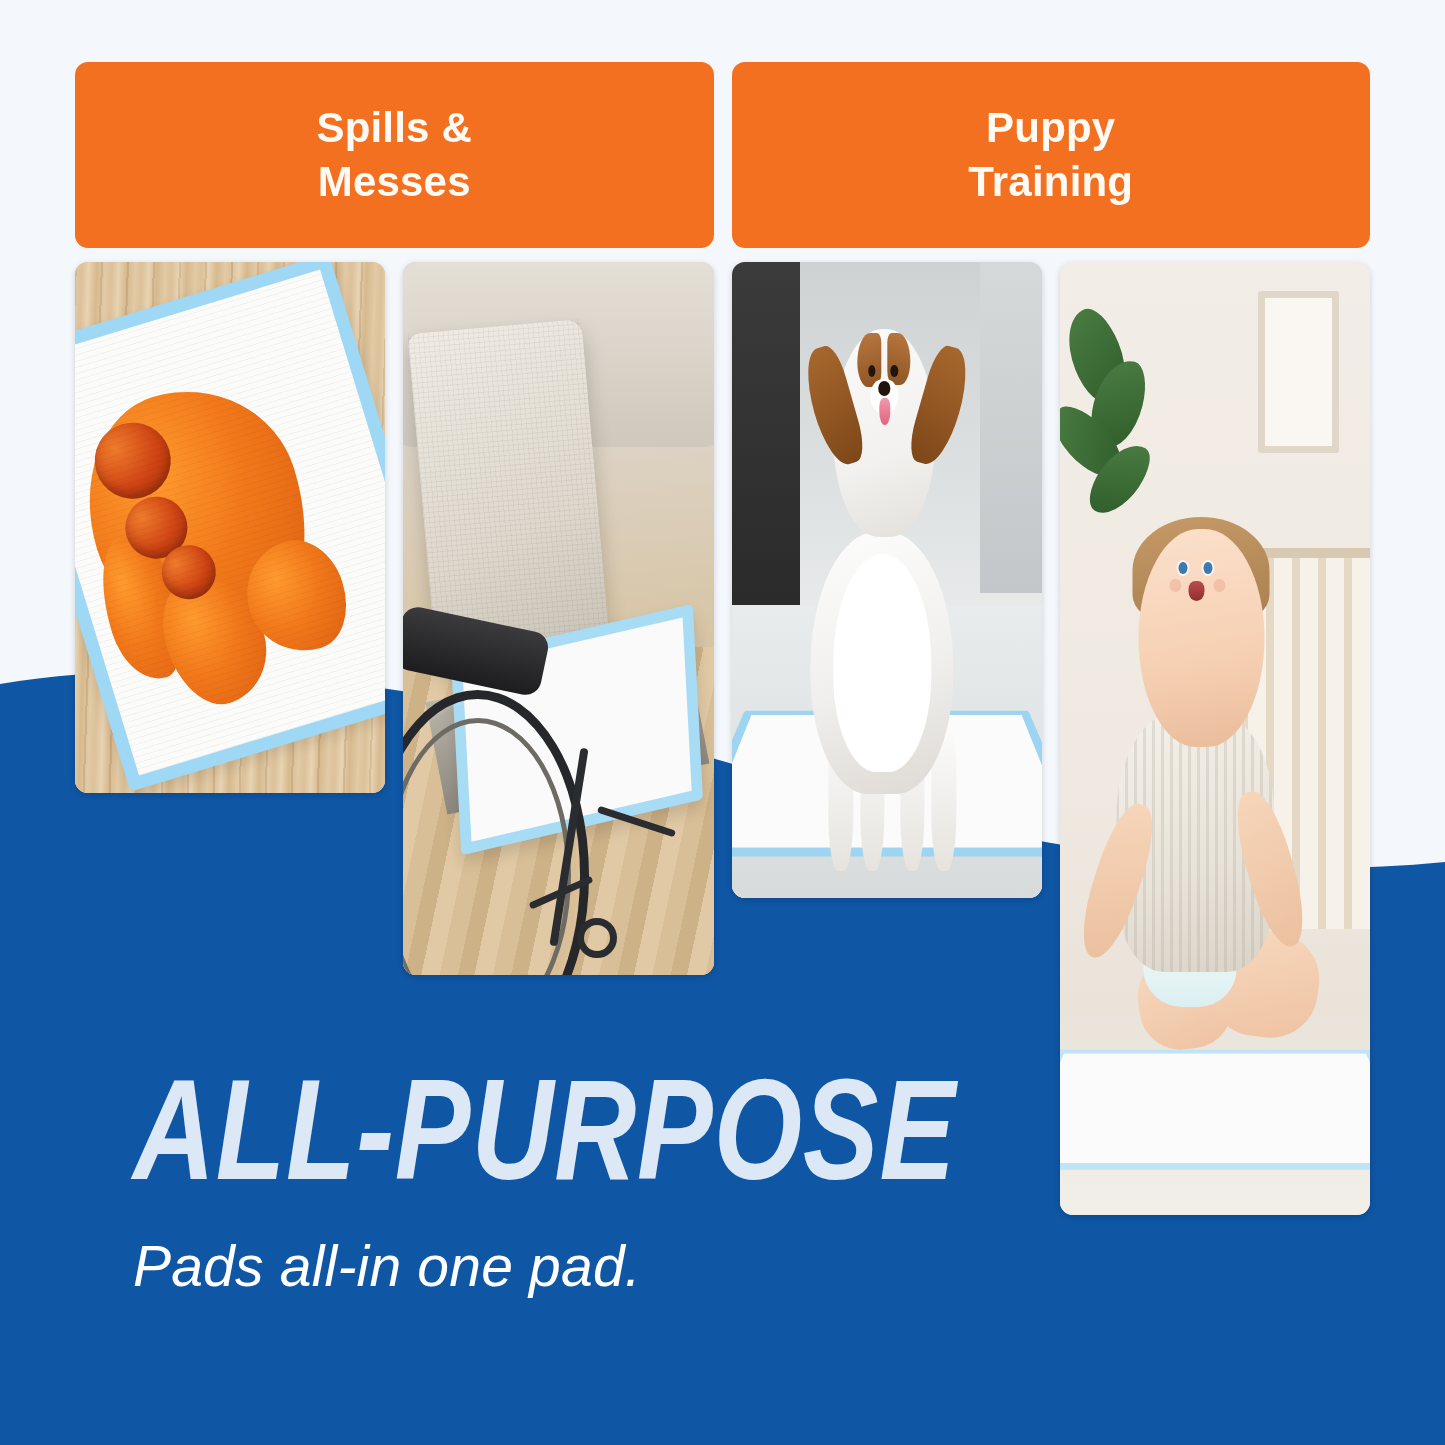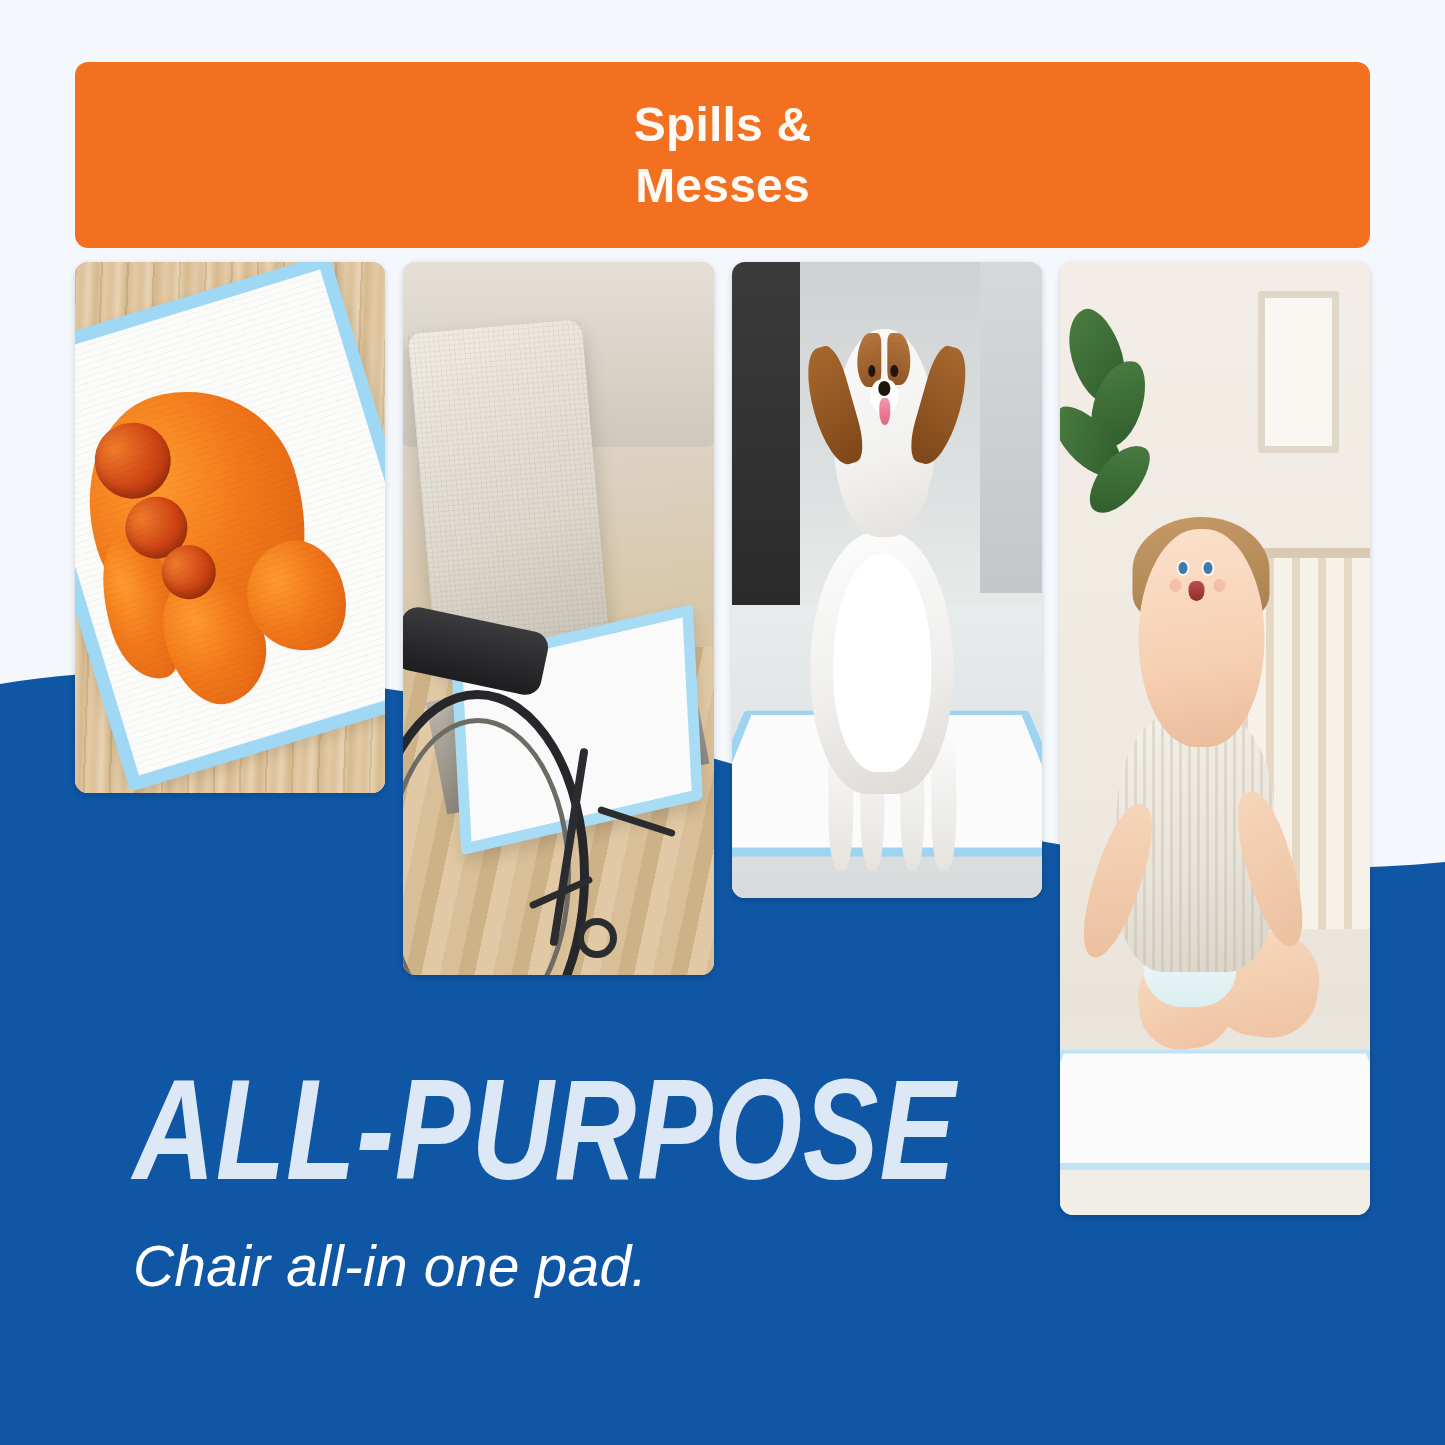--- a/index.html
+++ b/index.html
@@ -43,21 +43,21 @@
   }
   .badge {
     flex: 1 1 0;
     background: #f37021;
     border-radius: 13px;
     display: flex;
     align-items: center;
     justify-content: center;
     text-align: center;
     color: #fffaf4;
-    font-size: 48px;
+    font-size: 42px;
     line-height: 1.28;
     font-weight: 600;
     letter-spacing: 0.2px;
     padding: 0 20px;
     white-space: pre-line;
   }
 
   
   .panels {
     position: absolute;
@@ -401,20 +401,22 @@
 
 <div id="stage">
 
   <svg class="blue-band" viewBox="0 0 1445 1445" preserveAspectRatio="none">
     <path d="M0,684 C220,646 520,700 760,772 C1000,844 1220,884 1445,862 L1445,1445 L0,1445 Z" fill="#0f56a4"></path>
   </svg>
 
   <div class="badge-row">
     <div class="badge">Spills &amp;
 Messes</div>
+    <div class="badge">Puppy
+Training</div>
   </div>
 
   <div class="panels">
 
     <div class="panel panel-1">
       <div class="scene">
         <div class="wood"></div>
         <div class="pad1">
           <div class="spill s-main"></div>
           <div class="spill s-arm1"></div>
@@ -502,16 +504,16 @@
             <div class="baby-mouth"></div>
           </div>
         </div>
       </div>
     </div>
 
   </div>
 
   <div class="headline-block">
     <div class="headline">ALL-PURPOSE</div>
-    <div class="subheadline">Chair all-in one pad.</div>
+    <div class="subheadline">Pads all-in one pad.</div>
   </div>
 
 </div>
 
 </body></html>

